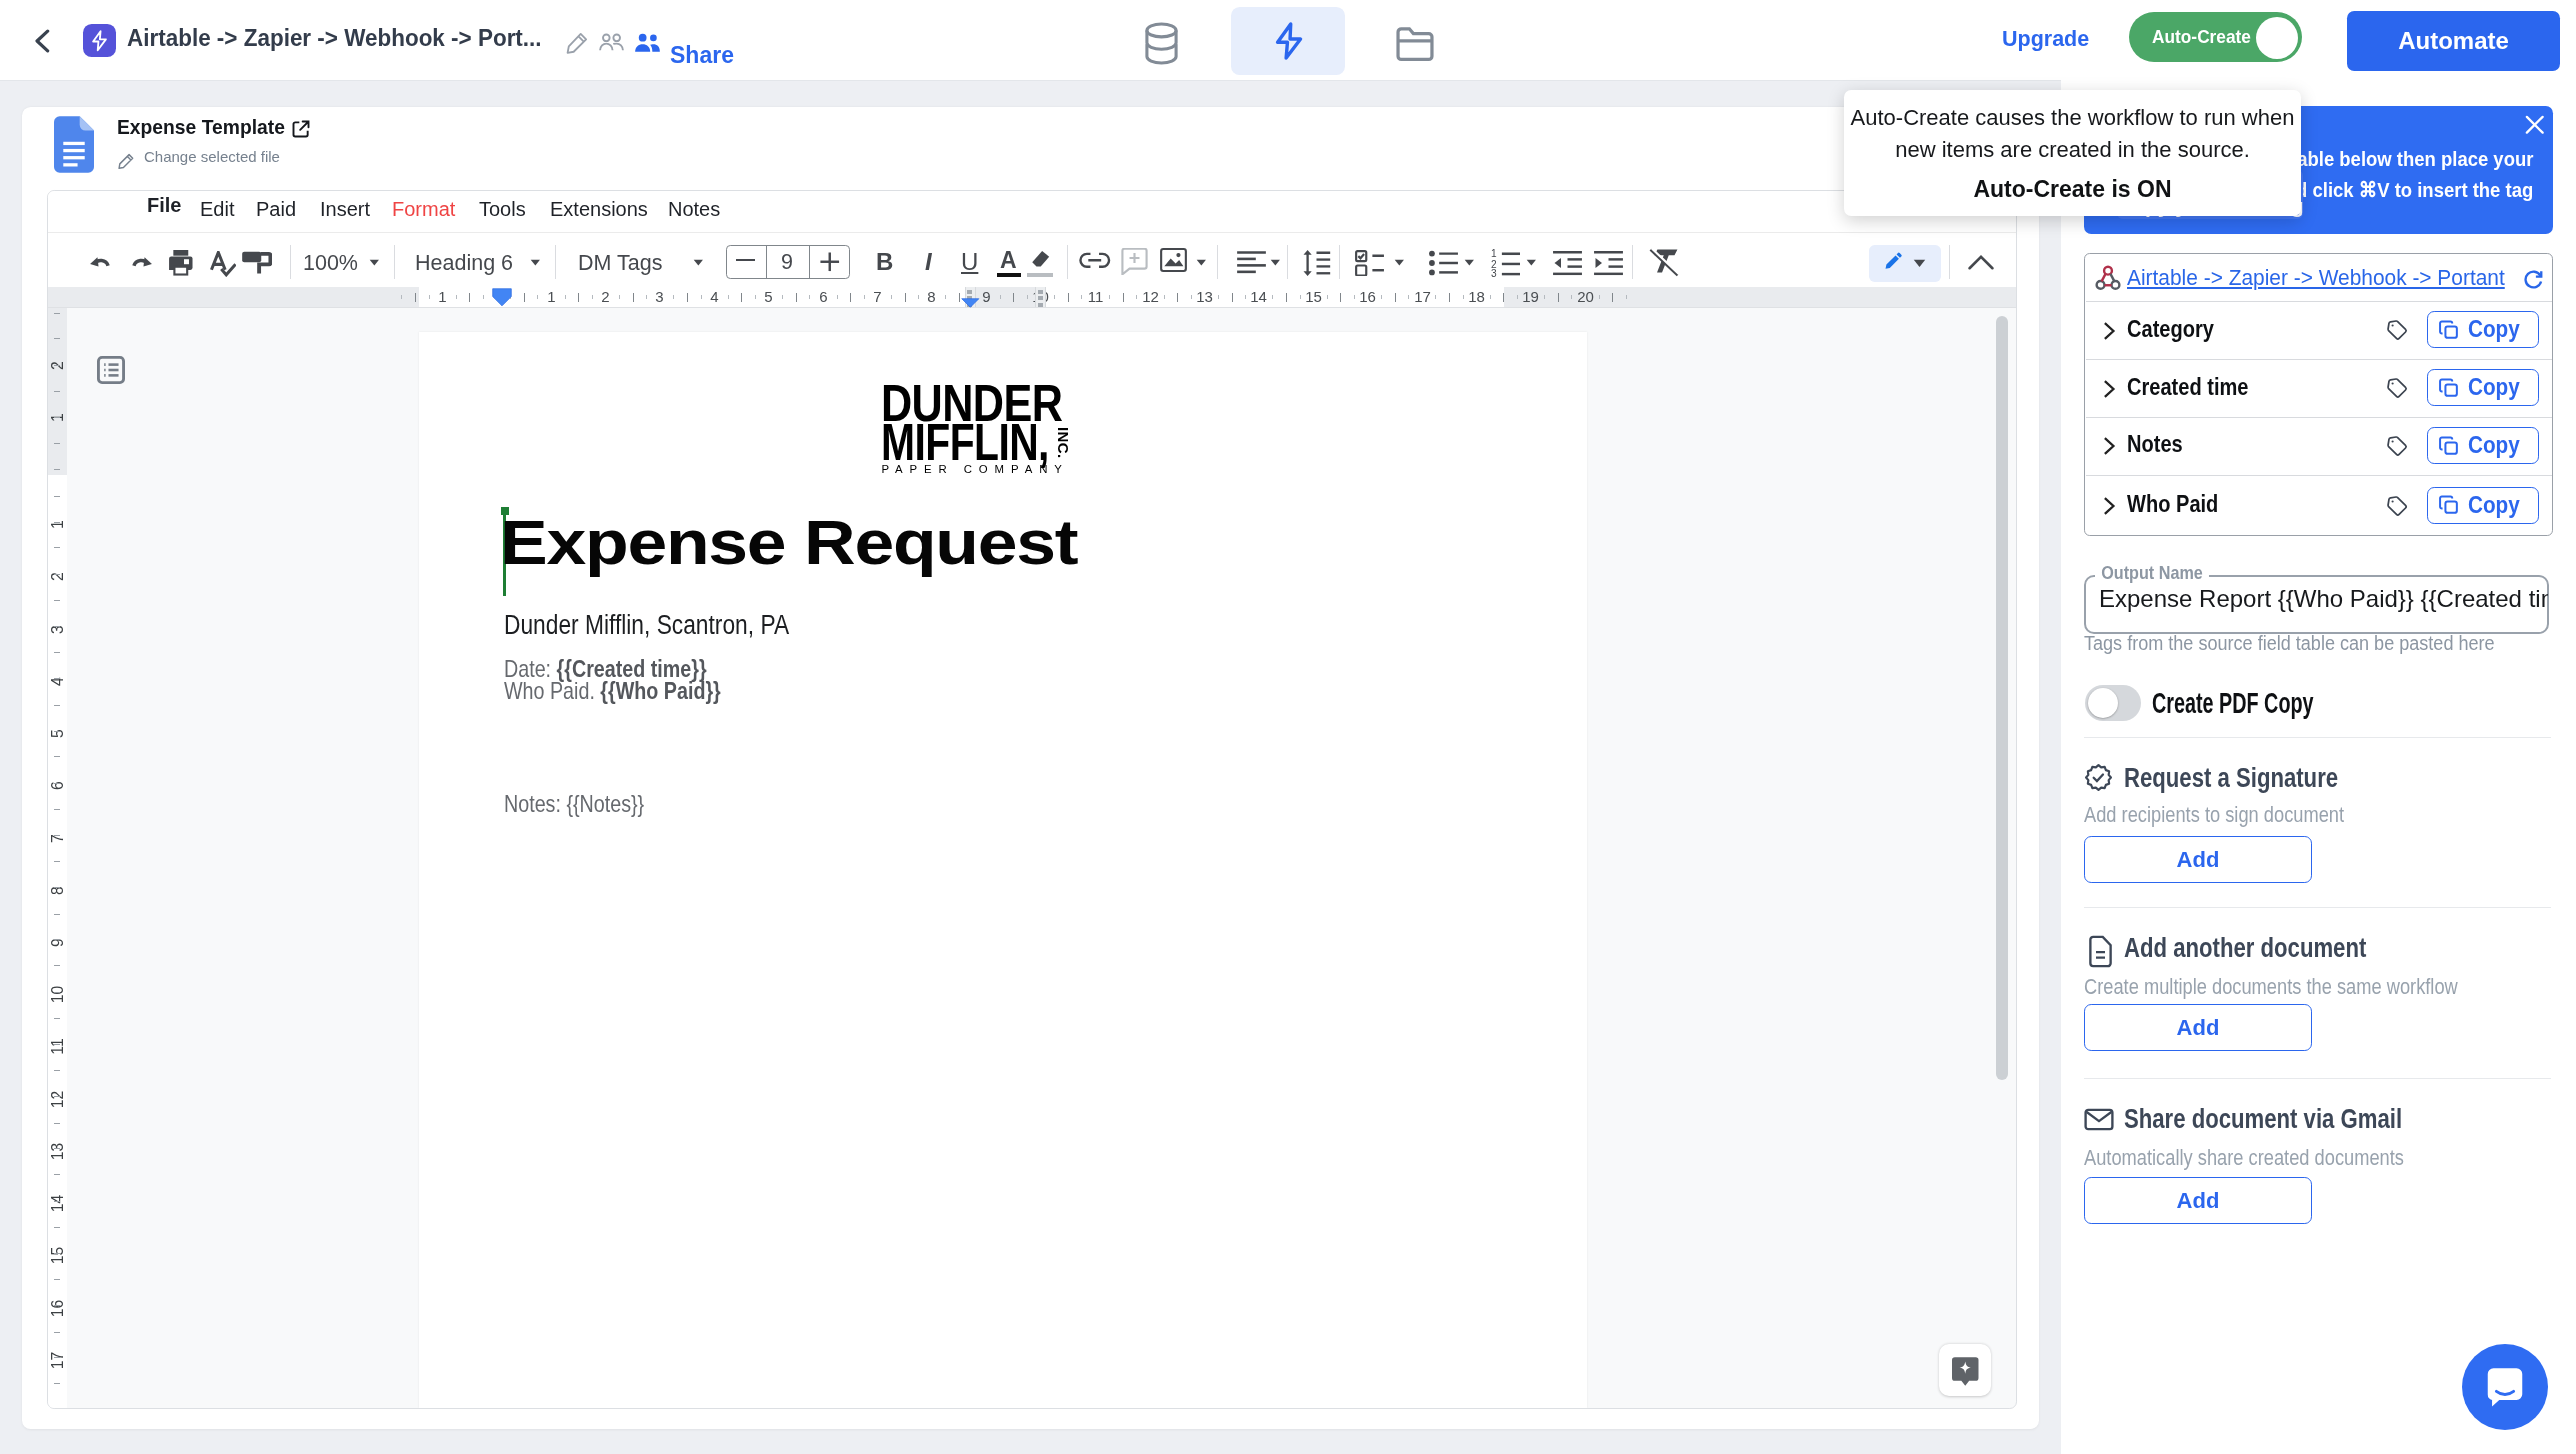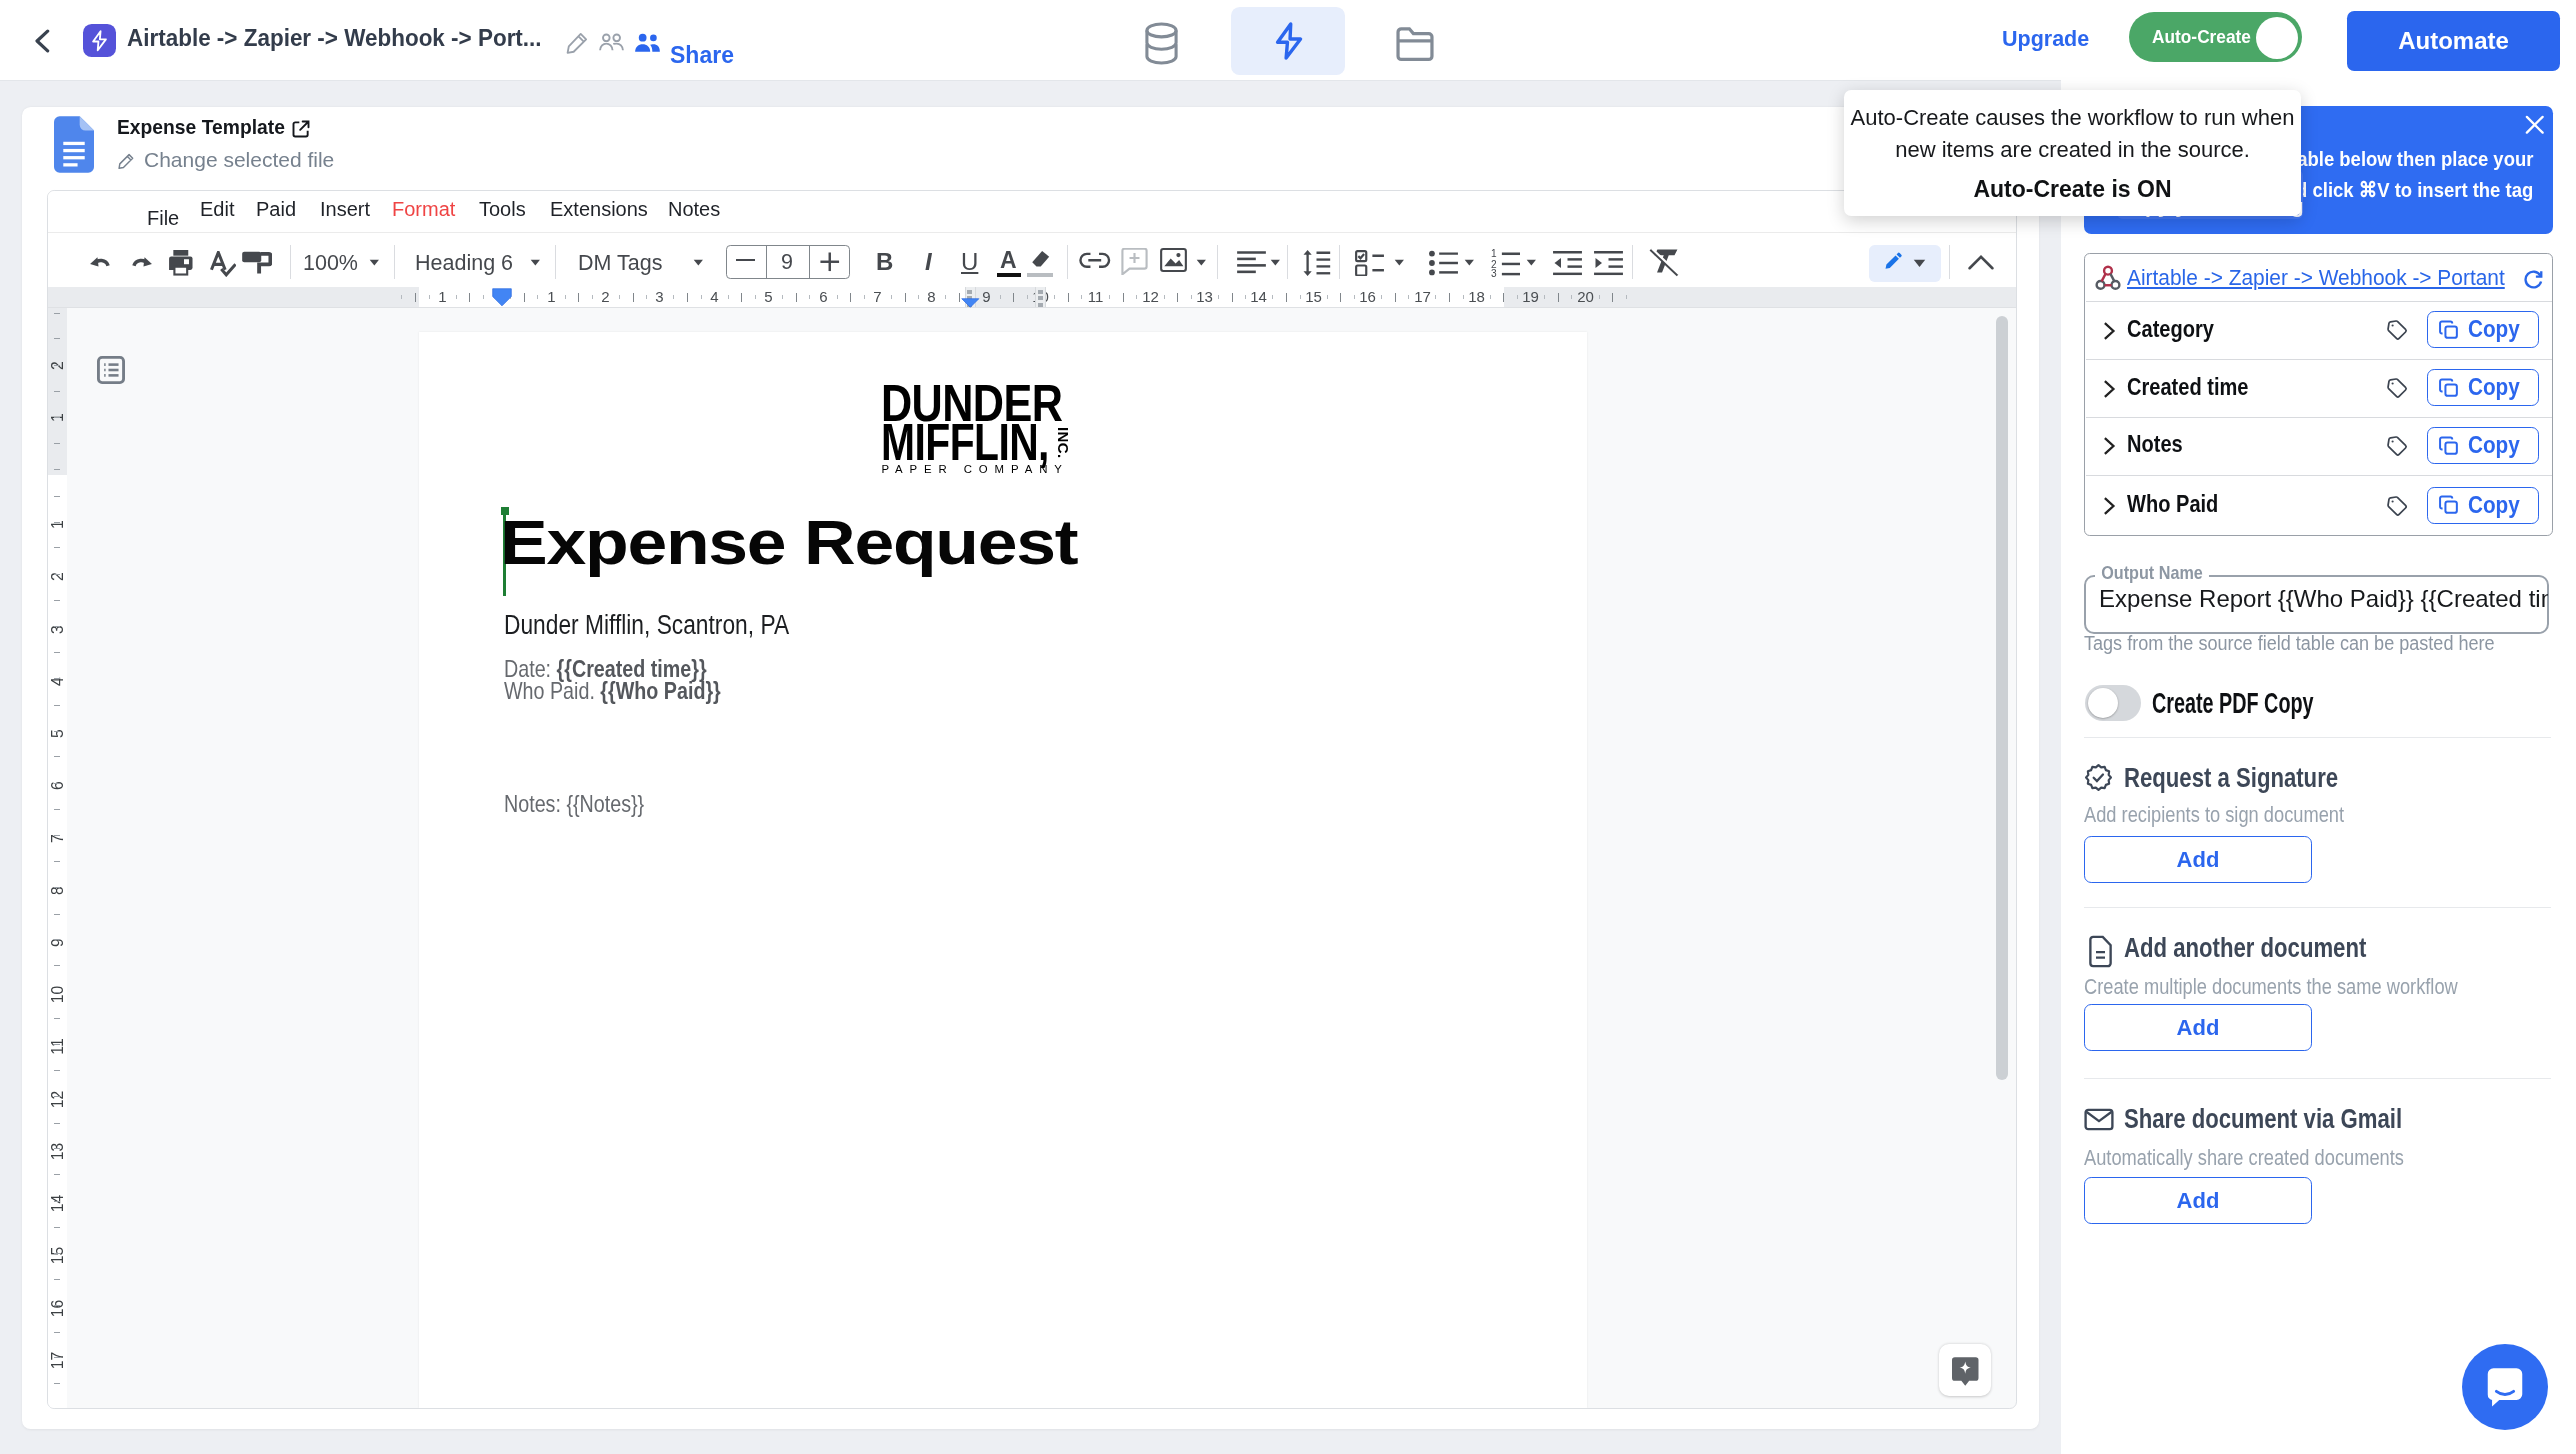--- a/index.html
+++ b/index.html
@@ -76,26 +76,26 @@
 <div class="abs" style="left:117px;top:117px;font-size:19.3px;font-weight:700;color:#15181d;">Expense Template</div>
 <svg class="abs" style="left:291px;top:119px" width="20" height="20" viewBox="0 0 24 24">
     <g fill="none" stroke="#15181d" stroke-width="2.3">
       <path d="M10 4 H5 a2 2 0 0 0-2 2 v13 a2 2 0 0 0 2 2 h13 a2 2 0 0 0 2-2 v-5"></path>
       <path d="M14 3 h7 v7 M21 3 L11 13" stroke-linecap="round"></path>
     </g>
   </svg>
 <svg class="abs" style="left:117px;top:151px" width="19.3" height="19.3" viewBox="0 0 24 24">
     <path d="M15 4.5 l4.5 4.5 L8 20.5 l-5.4 1 L3.5 16 Z M13 6.8 l4.3 4.3" fill="none" stroke="#76818e" stroke-width="1.8" stroke-linejoin="round"></path>
   </svg>
-<div class="abs" style="left:144px;top:148px;font-size:21px;color:#76818e;">Change selected file</div>
+<div class="abs" style="left:144px;top:148px;font-size:15px;color:#76818e;">Change selected file</div>
 
 <div class="abs" style="left:47px;top:190px;width:1968px;height:1217px;border:1.4px solid #dcdfe3;border-radius:7.2px;background:#f8f9fa;overflow:hidden;">
 
 <div class="abs" style="left:0;top:0;width:1968px;height:41px;background:#fff;"></div>
-<div class="abs" style="left:99px;top:16px;font-size:20px;color:#1f2228;">File</div>
+<div class="abs" style="left:99px;top:3px;font-size:20px;color:#1f2228;font-weight:bold;">File</div>
 <div class="abs" style="left:152px;top:7.2px;font-size:20px;color:#1f2228;">Edit</div>
 <div class="abs" style="left:208px;top:7.2px;font-size:20px;color:#1f2228;">Paid</div>
 <div class="abs" style="left:272px;top:7.2px;font-size:20px;color:#1f2228;">Insert</div>
 <div class="abs" style="left:344px;top:7.2px;font-size:20px;color:#ef4444;">Format</div>
 <div class="abs" style="left:431px;top:7.2px;font-size:20px;color:#1f2228;">Tools</div>
 <div class="abs" style="left:502px;top:7.2px;font-size:20px;color:#1f2228;">Extensions</div>
 <div class="abs" style="left:620px;top:7.2px;font-size:20px;color:#1f2228;">Notes</div>
 <div class="abs" style="left:0;top:41px;width:1968px;height:55px;background:#fff;border-top:0.7px solid #ebebeb;border-bottom:0.7px solid #e3e3e3;"></div>
 <svg class="abs" style="left:41px;top:63px" width="24" height="15" viewBox="0 0 34 21">
       <path d="M7.5 14.5 A 10.5 10 0 0 1 27 16.5" fill="none" stroke="#45484d" stroke-width="5"></path>

